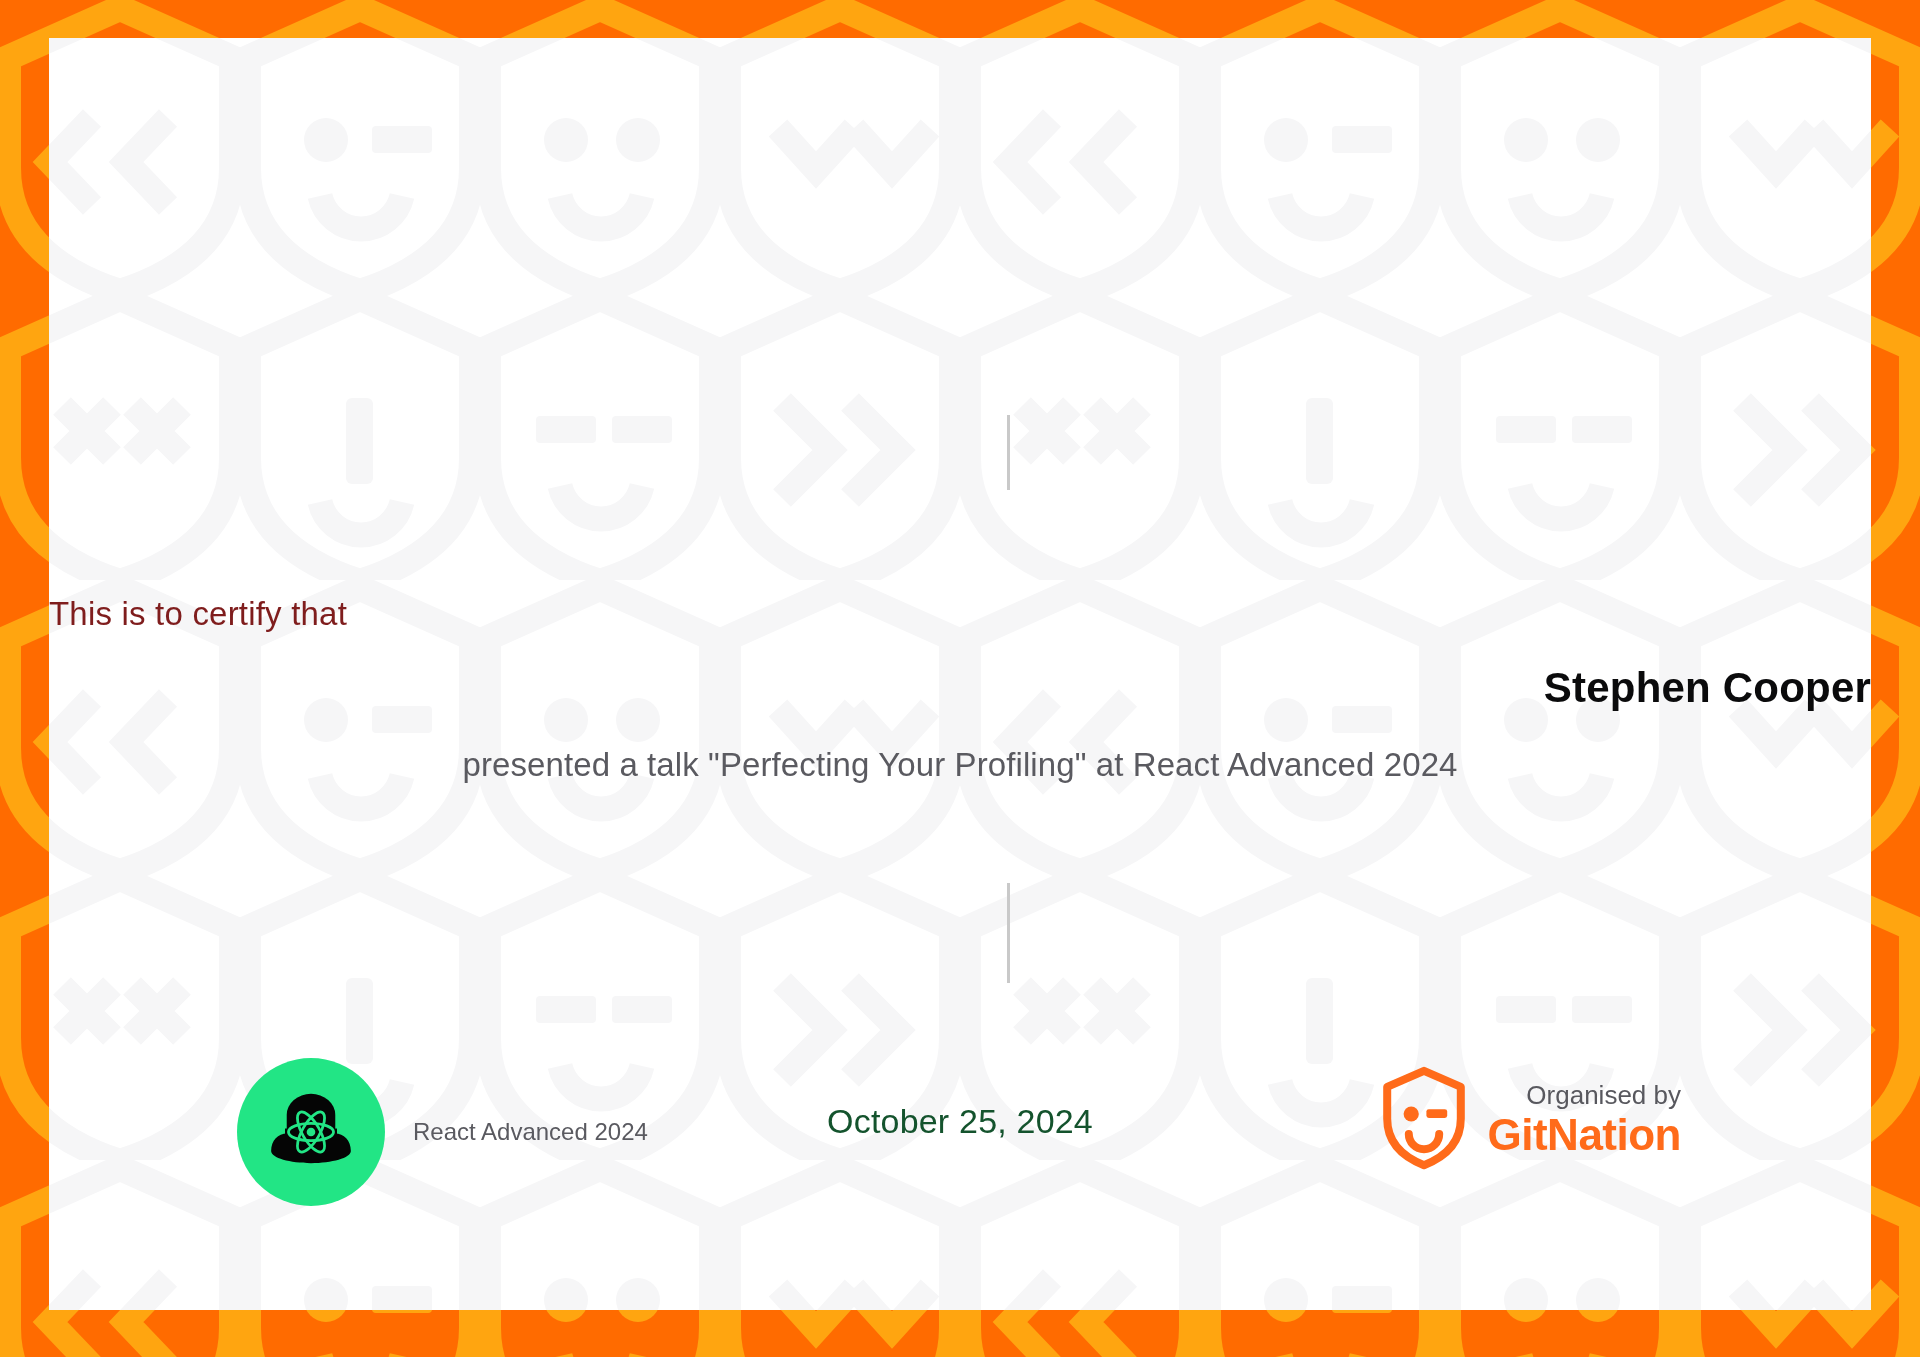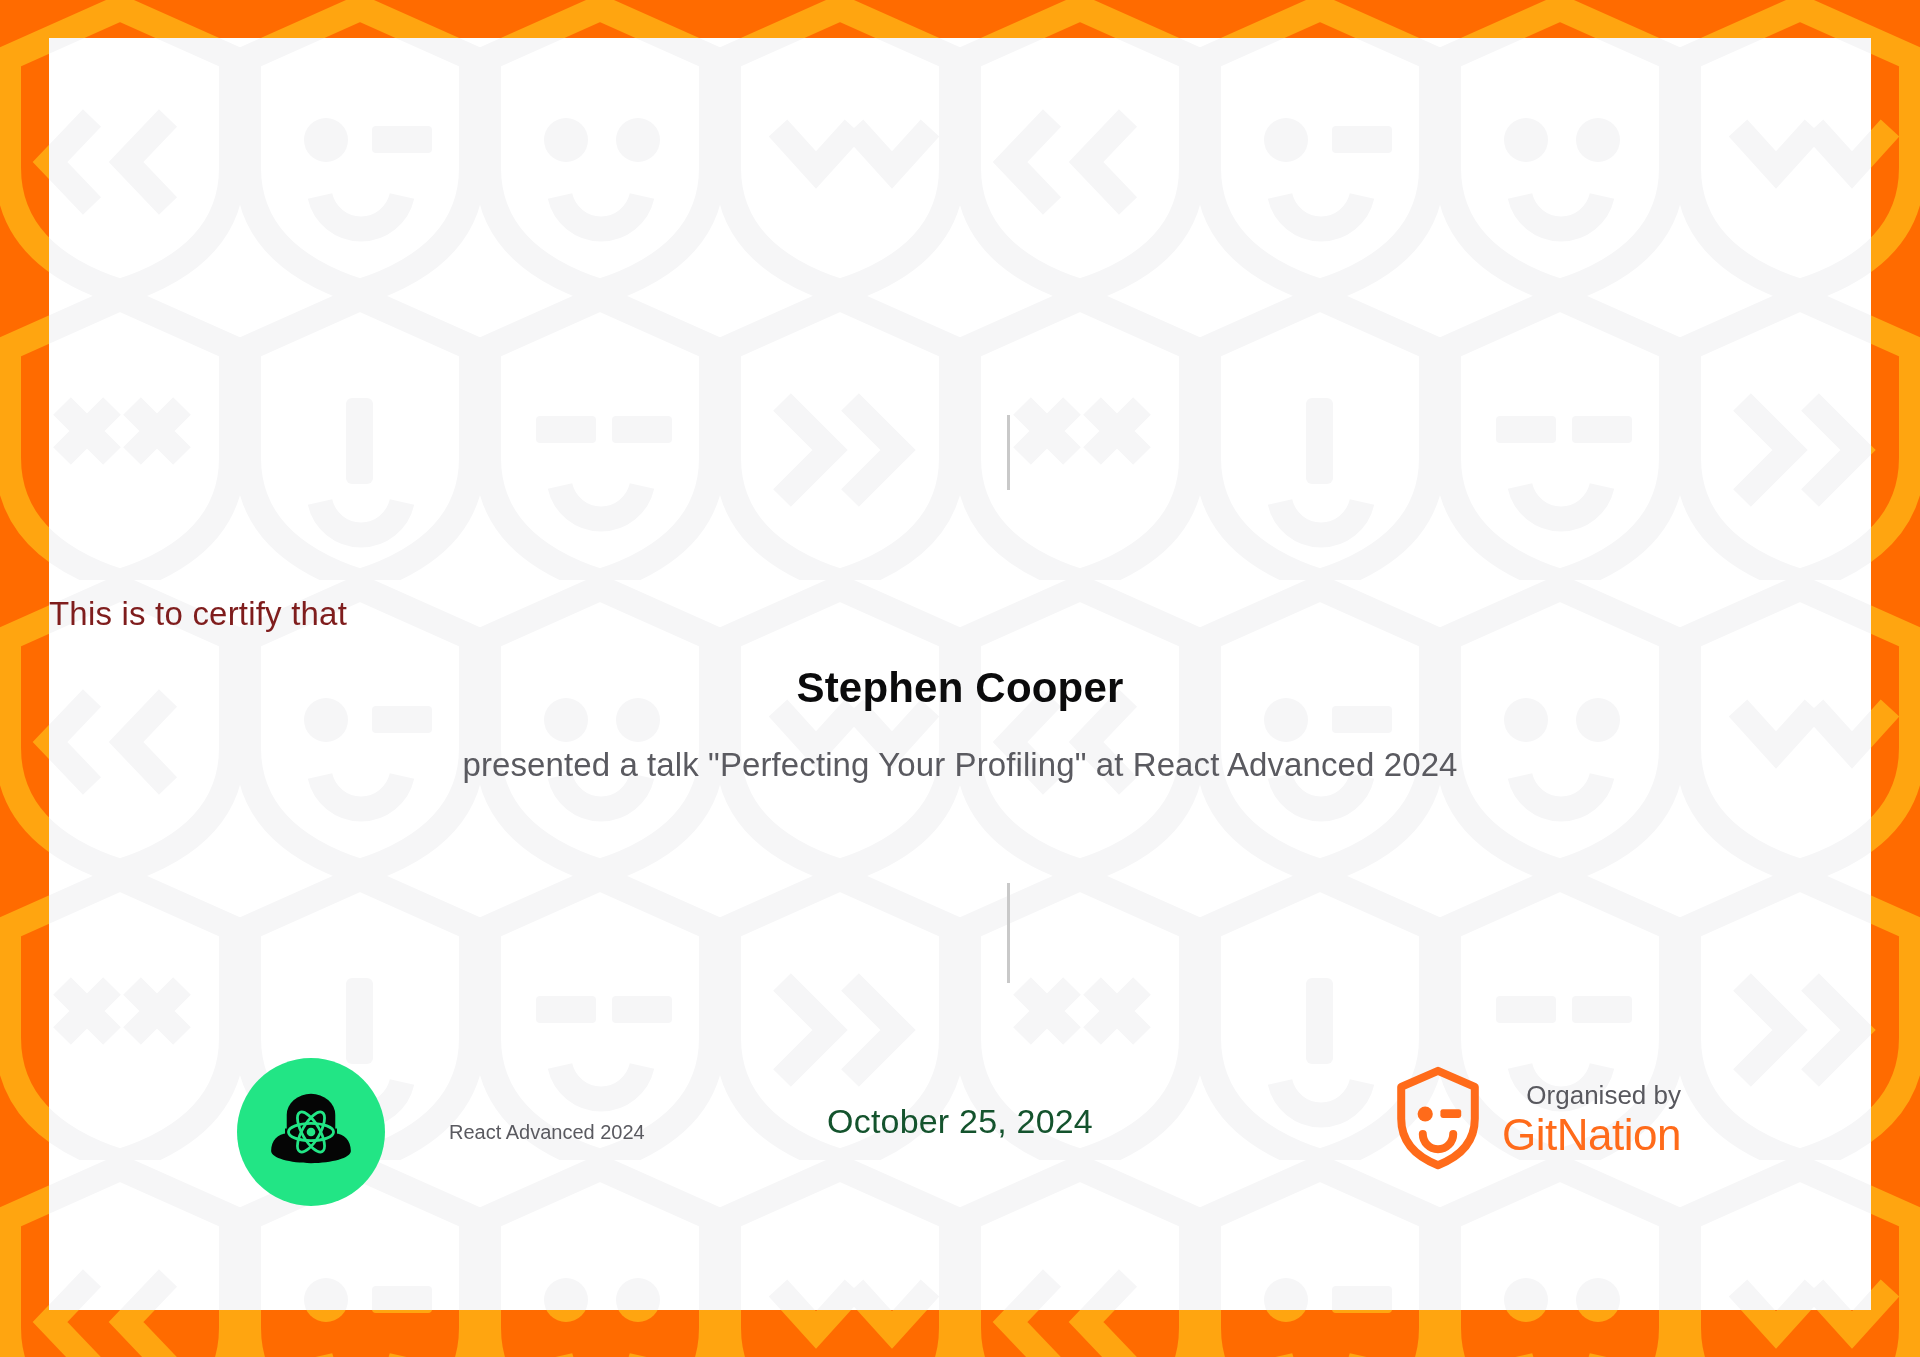--- a/index.html
+++ b/index.html
@@ -63,21 +63,21 @@
   
   .certify-line{
     position:absolute;left:0;right:0;top:557px;
     font-size:33px;
     color:#7f1d1d;
     font-weight:normal;
     letter-spacing:.2px;
   }
   .recipient{
     position:absolute;left:0;right:0;top:626px;
-    text-align:center;
+    text-align:right;
     font-size:42px;
     font-weight:bold;
     color:#0B0B0C;
     letter-spacing:.2px;
   }
   .talk-line{
     position:absolute;left:0;right:0;top:708px;
     text-align:center;
     font-size:33px;
     color:#5A5A60;
@@ -95,38 +95,38 @@
     display:flex;align-items:center;gap:28px;
   }
   .event-logo{
     width:148px;height:148px;border-radius:50%;
     background:#22E585;
     position:relative;flex:0 0 auto;
     display:flex;align-items:center;justify-content:center;
   }
   .event-logo svg{display:block;}
   .event-name{
-    font-size:20px;color:#5A5A60;white-space:nowrap;margin-left:36px;
+    font-size:24px;color:#5A5A60;white-space:nowrap;
   }
 
   .date-text{
     position:absolute;left:0;right:0;top:54px;
     text-align:center;
     font-size:34px;color:#14532d;
     letter-spacing:.2px;
   }
 
   .org-block{
     position:absolute;right:190px;top:18px;
     display:flex;align-items:center;gap:20px;text-align:right;
   }
   .org-shield{flex:0 0 auto;}
   .org-text{display:flex;flex-direction:column;line-height:1.12;}
   .org-by{font-size:26px;color:#58585E;}
-  .org-name{font-size:44px;font-weight:normal;color:#FF6B1A;letter-spacing:-.5px;}
+  .org-name{font-size:44px;font-weight:bold;color:#FF6B1A;letter-spacing:-.5px;}
 </style>
 </head>
 <body>
 
 <div class="stage">
 
   <div class="pattern-bg">
     <svg viewBox="0 0 1920 1357" xmlns="http://www.w3.org/2000/svg" aria-hidden="true">
       <defs>
 

